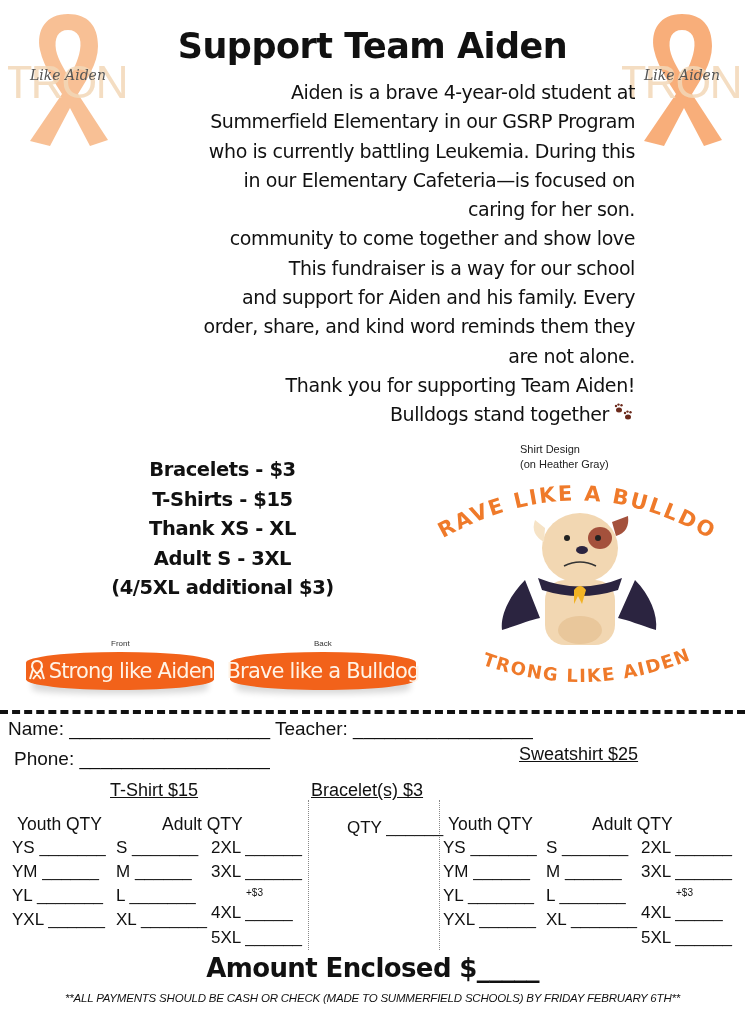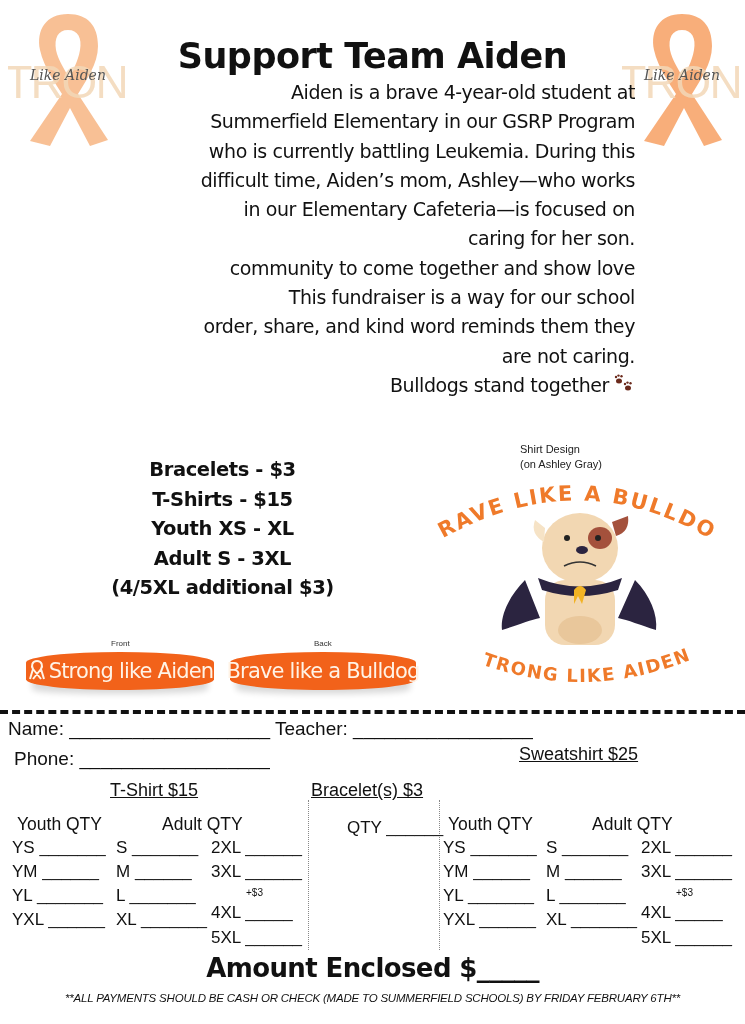--- a/index.html
+++ b/index.html
@@ -1,19 +1,19 @@
 <!DOCTYPE html>
 <html><head>
 <meta charset="utf-8">
 <style>
   html, body { margin: 0; padding: 0; background: #ffffff; }
   body { width: 745px; height: 1024px; position: relative; overflow: hidden; font-family: "Liberation Sans", sans-serif; color: #111; }
   .abs { position: absolute; }
   .ribbon { position: absolute; width: 120px; height: 145px; }
-  .title { position: absolute; left: 0; width: 745px; top: 36px; text-align: center; font-family: "DejaVu Sans", sans-serif; font-weight: bold; font-size: 35px; letter-spacing: -0.5px; }
+  .title { position: absolute; left: 0; width: 745px; top: 26px; text-align: center; font-family: "DejaVu Sans", sans-serif; font-weight: bold; font-size: 35px; letter-spacing: -0.5px; }
   .story { position: absolute; left: 110px; width: 525px; top: 78px; text-align: right; font-family: "DejaVu Sans", sans-serif; font-weight: normal; font-size: 19px; line-height: 29.3px; letter-spacing: -0.4px; }
   .story p { margin: 0; }
   .paw { display: inline-block; vertical-align: middle; margin-left: 4px; }
   .prices { position: absolute; left: 95px; width: 255px; top: 455px; text-align: center; font-family: "DejaVu Sans", sans-serif; font-weight: bold; font-size: 19.5px; line-height: 29.5px; letter-spacing: -0.4px; }
   .prices div { white-space: nowrap; }
   .bracelet-label { position: absolute; font-size: 8px; color: #333; }
   .bracelet { position: absolute; height: 38px; background: #f2621a; border-radius: 50% / 28%; color: #fff3e6; font-family: "DejaVu Sans", sans-serif; font-size: 21px; display: flex; align-items: center; justify-content: center; white-space: nowrap; letter-spacing: -0.8px; box-shadow: 0 10px 6px -6px #d9d9d9; }
   .shirt-cap { position: absolute; left: 520px; width: 130px; top: 442px; text-align: left; font-size: 11px; line-height: 15px; color: #222; }
   .dash-line { position: absolute; left: 0; top: 710px; width: 745px; height: 0; border-top: 4px dashed #111; }
   .form-line { position: absolute; left: 8px; width: 660px; text-align: left; font-family: "Liberation Sans", sans-serif; font-size: 19px; white-space: nowrap; }
@@ -42,64 +42,65 @@
     <text x="60" y="74" text-anchor="middle" font-family="DejaVu Serif, serif" font-style="italic" font-size="14" fill="#555">Like Aiden</text>
   </svg>
 </div>
 
 <div class="title">Support Team Aiden</div>
 
 <div class="story">
   <p>Aiden is a brave 4-year-old student at</p>
   <p>Summerfield Elementary in our GSRP Program</p>
   <p>who is currently battling Leukemia. During this</p>
-  <p>difficult time, Aiden’s mom, Ashley—who works</p>
   <p>in our Elementary Cafeteria—is focused on</p>
   <p>caring for her son.</p>
   <p>community to come together and show love</p>
   <p>This fundraiser is a way for our school</p>
+  <p>and support for Aiden and his family. Every</p>
   <p>order, share, and kind word reminds them they</p>
-  <p>are not caring.</p>
+  <p>are not alone.</p>
+  <p>Thank you for supporting Team Aiden!</p>
   <p><span>Bulldogs stand together</span><span class="paw"><svg width="22" height="20" viewBox="0 0 22 20">
           <g fill="#6b2a1c">
             <ellipse cx="6" cy="8" rx="3" ry="2.5"></ellipse>
             <circle cx="3" cy="4" r="1.2"></circle>
             <circle cx="5.5" cy="2.6" r="1.2"></circle>
             <circle cx="8.5" cy="3.2" r="1.2"></circle>
             <ellipse cx="15" cy="15" rx="3" ry="2.5"></ellipse>
             <circle cx="12" cy="11" r="1.2"></circle>
             <circle cx="14.5" cy="9.6" r="1.2"></circle>
             <circle cx="17.5" cy="10.2" r="1.2"></circle>
           </g>
         </svg></span></p>
 </div>
 
 <div class="prices">
   <div>Bracelets - $3</div>
   <div>T-Shirts - $15</div>
-  <div>Youth XS - XL</div>
+  <div>Thank XS - XL</div>
   <div>Adult S - 3XL</div>
   <div>(4/5XL additional $3)</div>
 </div>
 
 <div class="bracelet-label" style="left:111px; top:639px;">Front</div>
 <div class="bracelet" style="left:26px; top:652px; width:188px;">
   <svg width="20" height="24" viewBox="0 0 20 24" style="margin-right:2px">
       <path d="M10 2 C5 2 4 7 6 10 L3 20 M10 2 C15 2 16 7 14 10 L17 20 M6 10 L14 20 M14 10 L6 20" stroke="#fff3e6" stroke-width="2" fill="none"></path>
     </svg>
   <span>Strong like Aiden</span>
 </div>
 <div class="bracelet-label" style="left:314px; top:639px;">Back</div>
 <div class="bracelet" style="left:230px; top:652px; width:186px;">
   <span>Brave like a Bulldog</span>
 </div>
 
 <div class="shirt-cap">
   <div>Shirt Design</div>
-  <div>(on Ashley Gray)</div>
+  <div>(on Heather Gray)</div>
 </div>
 <div class="abs" style="left:430px; top:470px; width:300px; height:230px;">
   <svg width="300" height="230" viewBox="0 0 300 230">
     <defs>
       <path id="arcTop" d="M10 70 Q150 -10 285 72"></path>
       <path id="arcBot" d="M45 192 Q150 232 255 192"></path>
     </defs>
     <text font-family="DejaVu Sans, sans-serif" font-weight="bold" font-size="21" fill="#ef7a2a" letter-spacing="2"><textPath href="#arcTop" startOffset="50%" text-anchor="middle">BRAVE LIKE A BULLDOG</textPath></text>
     <text font-family="DejaVu Sans, sans-serif" font-weight="bold" font-size="18" fill="#ef7a2a" letter-spacing="1.5"><textPath href="#arcBot" startOffset="50%" text-anchor="middle">STRONG LIKE AIDEN</textPath></text>
     <g>

